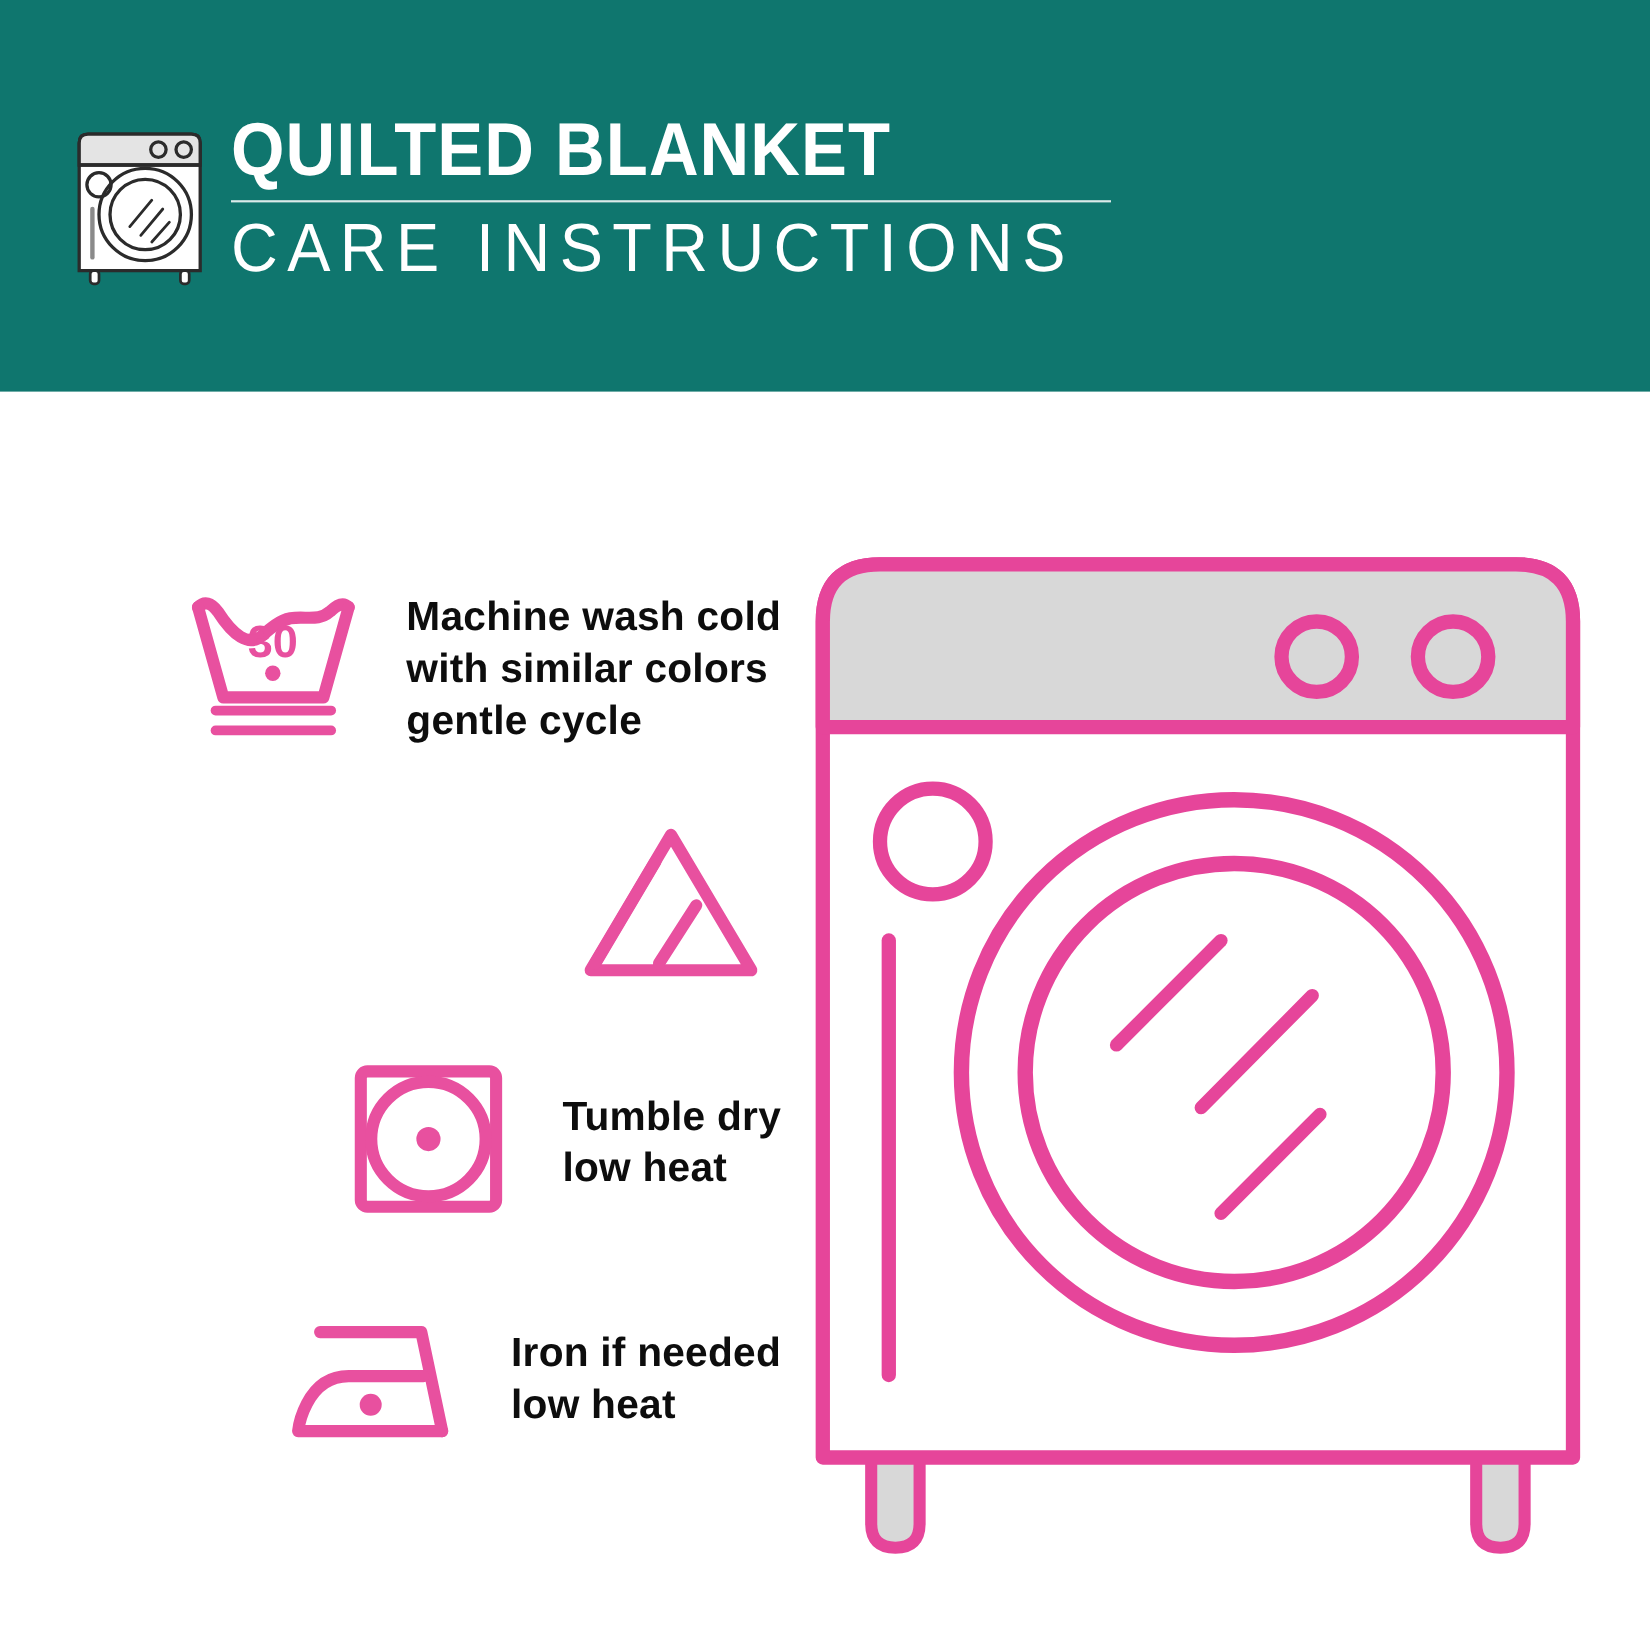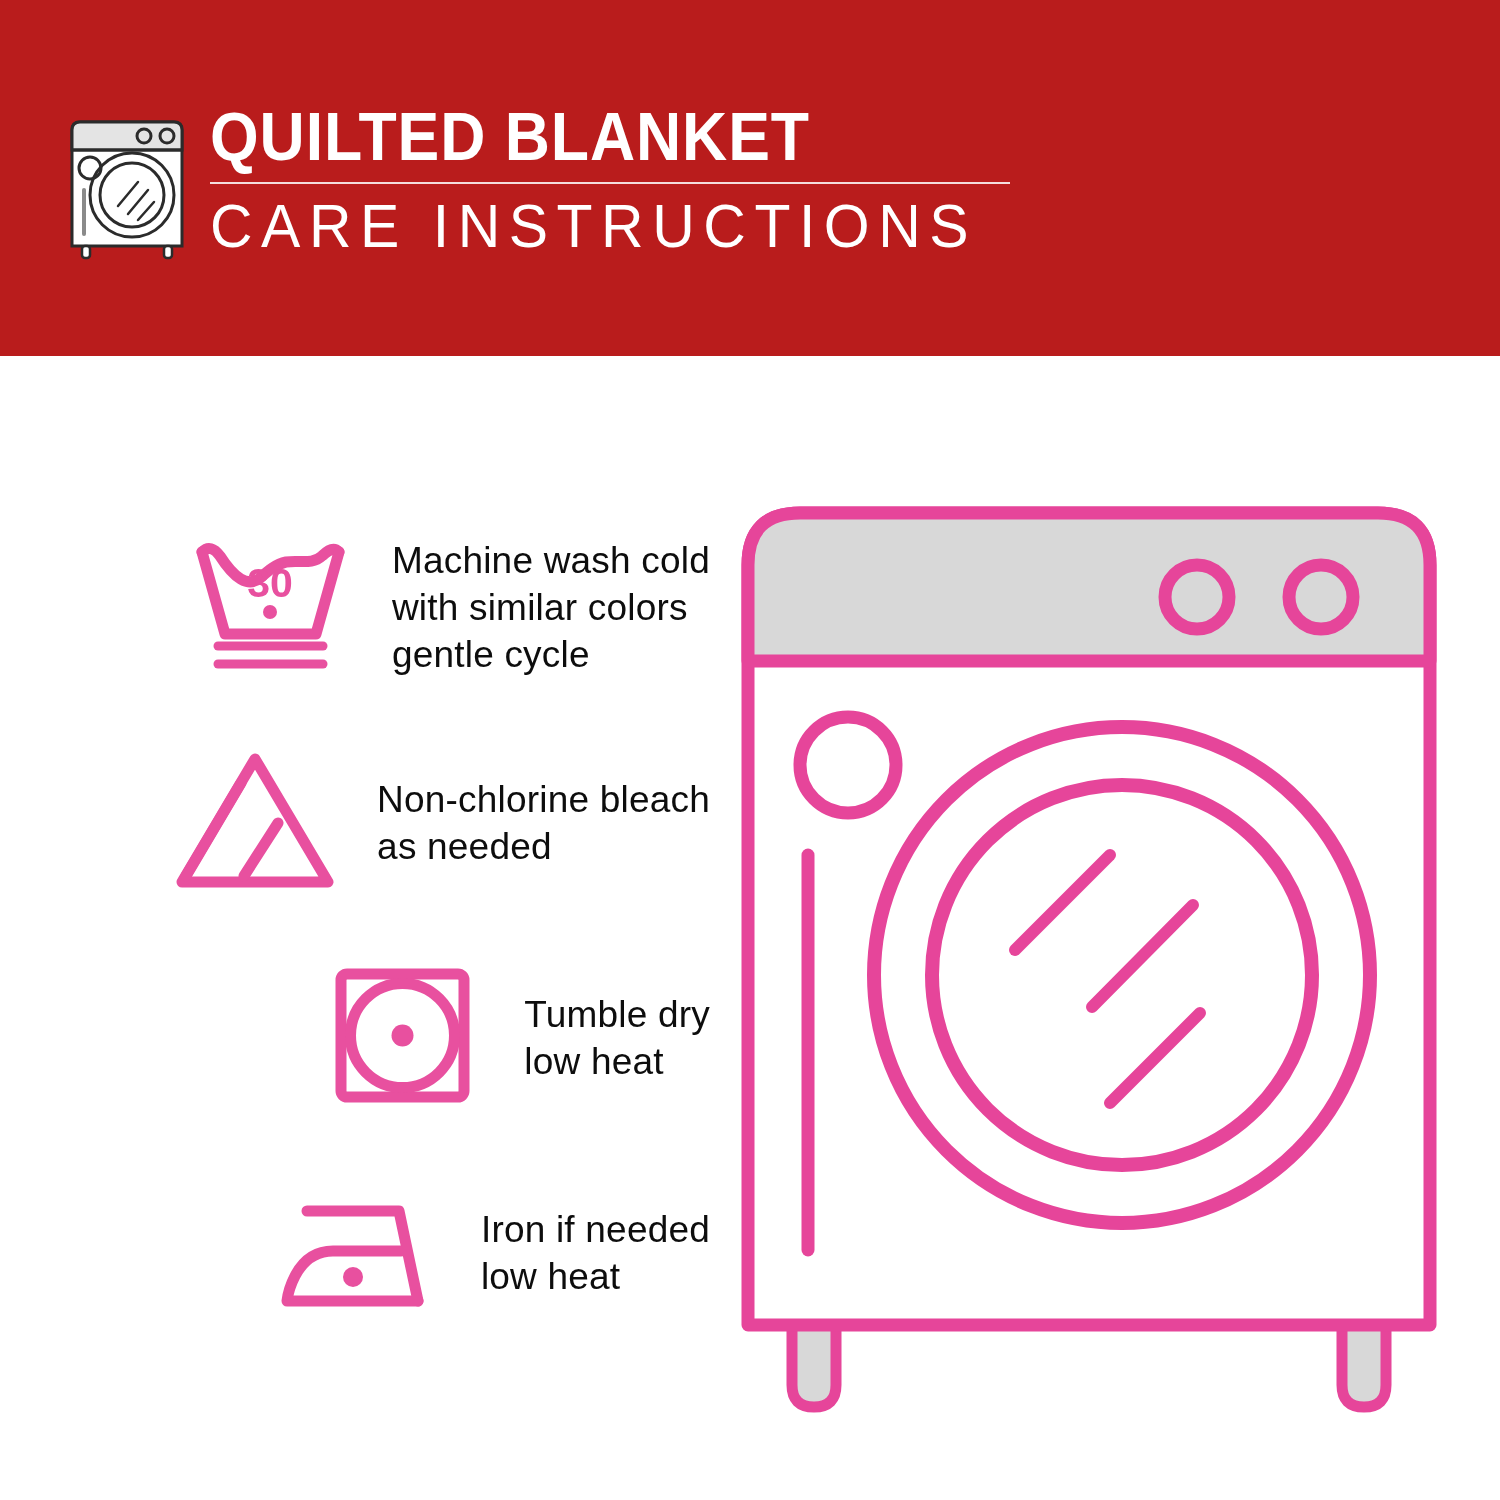--- a/index.html
+++ b/index.html
@@ -15,21 +15,21 @@
     position: relative;
   }
 
   
   .header-banner {
     position: absolute;
     left: 0;
     top: 0;
     width: 1500px;
     height: 356px;
-    background: #b91c1c;
+    background: #0f766e;
     box-sizing: border-box;
   }
   .header-inner {
     position: absolute;
     left: 62px;
     top: 100px;
     display: flex;
     align-items: flex-start;
   }
   .header-machine-icon {
@@ -87,21 +87,21 @@
   }
   .care-symbol {
     width: 200px;
     flex: none;
     display: flex;
     align-items: center;
     justify-content: center;
   }
   .care-text {
     font-family: "Liberation Sans", sans-serif;
-    font-weight: 400;
+    font-weight: 700;
     font-size: 37px;
     line-height: 47px;
     color: #0d0d0d;
     margin-left: 22px;
     letter-spacing: 0.2px;
   }
   .washer-svg {
     position: absolute;
     left: 730px;
     top: 495px;
@@ -176,22 +176,20 @@
   </div>
 
   <div class="care-row">
     <div class="care-symbol">
       <svg width="175" height="155" viewBox="0 0 175 155">
         <path d="M87 14 L160 137 L14 137 Z" fill="none" stroke="#e8509f" stroke-width="11" stroke-linejoin="round"></path>
         <line x1="73" y1="38" x2="18" y2="131" stroke="#e8509f" stroke-width="11" stroke-linecap="round"></line>
         <line x1="110" y1="78" x2="76" y2="131" stroke="#e8509f" stroke-width="11" stroke-linecap="round"></line>
       </svg>
     </div>
-    <div class="care-text" style="white-space:pre-line">Non-chlorine bleach
-as needed</div>
   </div>
 
   <div class="care-row">
     <div class="care-symbol">
       <svg width="175" height="155" viewBox="0 0 175 155">
         <rect x="26" y="14" width="123" height="123" rx="6" fill="none" stroke="#e8509f" stroke-width="11"></rect>
         <circle cx="87.5" cy="75.5" r="52" fill="none" stroke="#e8509f" stroke-width="11"></circle>
         <circle cx="87.5" cy="75.5" r="11" fill="#e8509f"></circle>
       </svg>
     </div>

